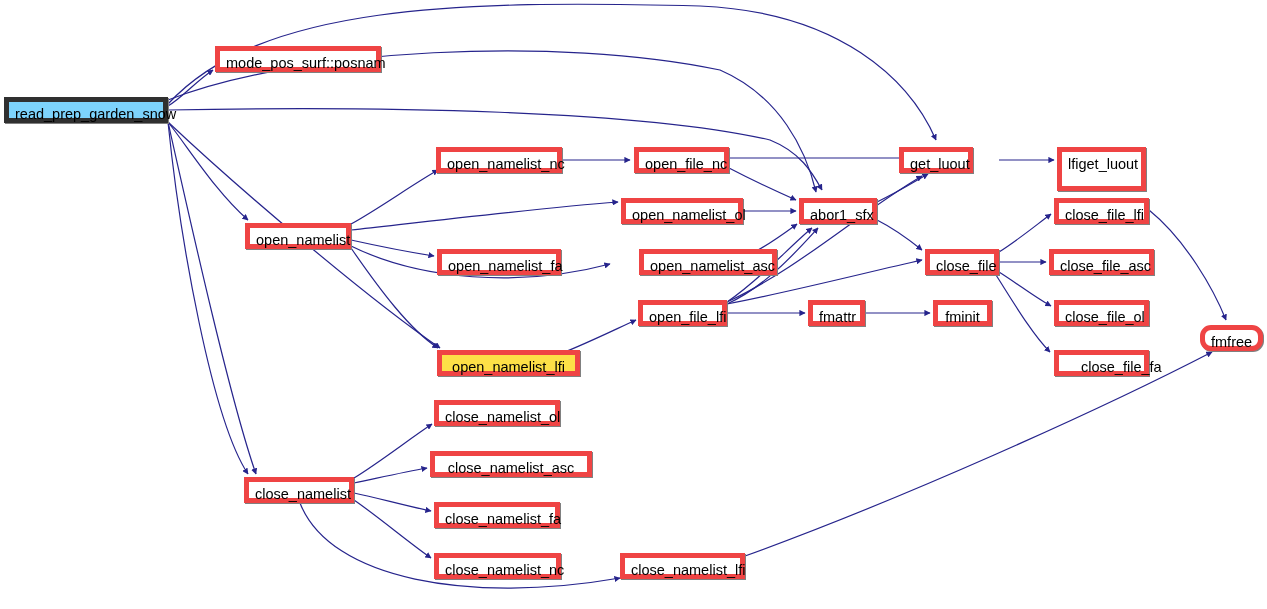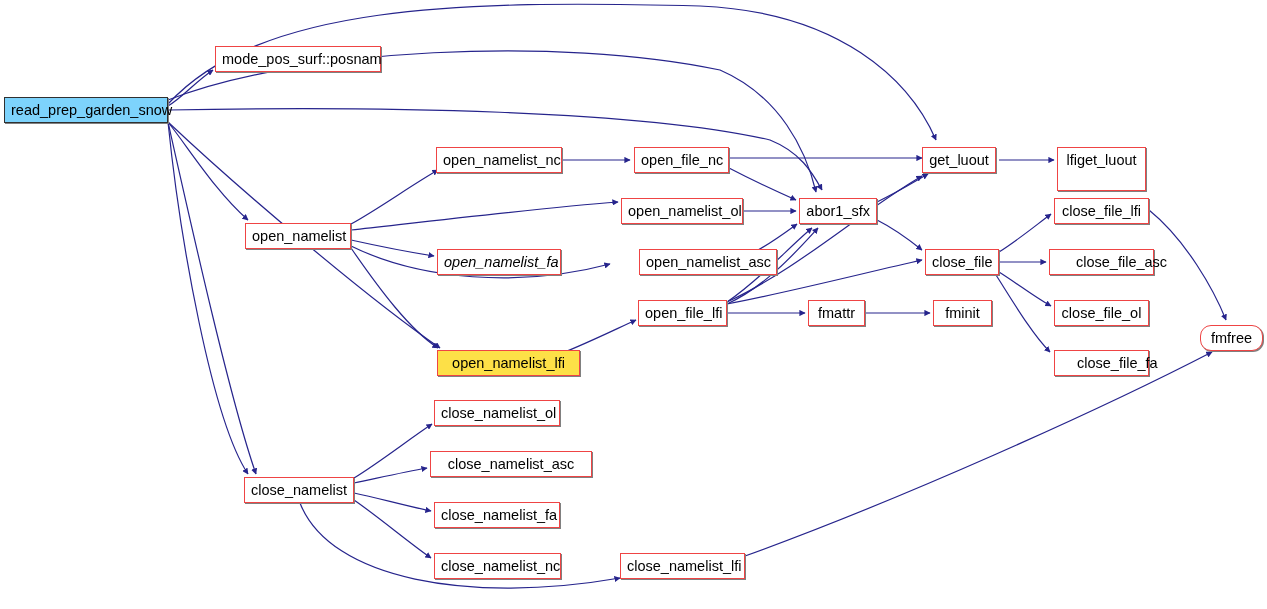--- a/index.html
+++ b/index.html
@@ -27,21 +27,21 @@
   #nodes-layer {
     position: absolute;
     left: 0;
     top: 0;
     width: 1267px;
     height: 609px;
   }
   .gnode {
     position: absolute;
     box-sizing: border-box;
-    border: 1px solid #ef4444;
+    border: 5px solid #ef4444;
     background: #ffffff;
     color: #000000;
     font-size: 14.5px;
     line-height: 24px;
     height: 26px;
     text-align: center;
     white-space: nowrap;
     box-shadow: 1px 1px 0 0 #808080;
     cursor: pointer;
   }
@@ -115,21 +115,21 @@
       </div>
       <div class="gnode" style="left: 245px; top: 223px; width: 106px; height: 26px; background: rgb(255, 255, 255); color: rgb(0, 0, 0);">
         <span class="gnode-label">open_namelist</span>
       </div>
       <div class="gnode" style="left: 244px; top: 477px; width: 110px; height: 26px; background: rgb(255, 255, 255); color: rgb(0, 0, 0);">
         <span class="gnode-label">close_namelist</span>
       </div>
       <div class="gnode" style="left: 436px; top: 147px; width: 126px; height: 26px; background: rgb(255, 255, 255); color: rgb(0, 0, 0);">
         <span class="gnode-label">open_namelist_nc</span>
       </div>
-      <div class="gnode" style="left: 437px; top: 249px; width: 124px; height: 26px; background: rgb(255, 255, 255); color: rgb(0, 0, 0); font-style: italic;">
+      <div class="gnode" style="left: 437px; top: 249px; width: 124px; height: 26px; background: rgb(255, 255, 255); color: rgb(0, 0, 0);">
         <span class="gnode-label">open_namelist_fa</span>
       </div>
       <div class="gnode" style="left: 437px; top: 350px; width: 143px; height: 26px; background: #fde047; color: rgb(0, 0, 0);">
         <span class="gnode-label">open_namelist_lfi</span>
       </div>
       <div class="gnode" style="left: 434px; top: 400px; width: 126px; height: 26px; background: rgb(255, 255, 255); color: rgb(0, 0, 0);">
         <span class="gnode-label">close_namelist_ol</span>
       </div>
       <div class="gnode" style="left: 430px; top: 451px; width: 162px; height: 26px; background: rgb(255, 255, 255); color: rgb(0, 0, 0);">
         <span class="gnode-label">close_namelist_asc</span>
@@ -154,36 +154,36 @@
       </div>
       <div class="gnode" style="left: 620px; top: 553px; width: 125px; height: 26px; background: rgb(255, 255, 255); color: rgb(0, 0, 0);">
         <span class="gnode-label">close_namelist_lfi</span>
       </div>
       <div class="gnode" style="left: 799px; top: 198px; width: 78px; height: 26px; background: rgb(255, 255, 255); color: rgb(0, 0, 0); text-align: right;">
         <span class="gnode-label">abor1_sfx</span>
       </div>
       <div class="gnode" style="left: 808px; top: 300px; width: 57px; height: 26px; background: rgb(255, 255, 255); color: rgb(0, 0, 0);">
         <span class="gnode-label">fmattr</span>
       </div>
-      <div class="gnode" style="left: 922px; top: 147px; width: 74px; height: 26px; background: rgb(255, 255, 255); color: rgb(0, 0, 0);">
+      <div class="gnode" style="left: 899px; top: 147px; width: 74px; height: 26px; background: rgb(255, 255, 255); color: rgb(0, 0, 0);">
         <span class="gnode-label">get_luout</span>
       </div>
       <div class="gnode" style="left: 925px; top: 249px; width: 74px; height: 26px; background: rgb(255, 255, 255); color: rgb(0, 0, 0);">
         <span class="gnode-label">close_file</span>
       </div>
       <div class="gnode" style="left: 933px; top: 300px; width: 59px; height: 26px; background: rgb(255, 255, 255); color: rgb(0, 0, 0);">
         <span class="gnode-label">fminit</span>
       </div>
       <div class="gnode" style="left: 1057px; top: 147px; width: 89px; height: 44px; background: rgb(255, 255, 255); color: rgb(0, 0, 0);">
         <span class="gnode-label">lfiget_luout</span>
       </div>
       <div class="gnode" style="left: 1054px; top: 198px; width: 95px; height: 26px; background: rgb(255, 255, 255); color: rgb(0, 0, 0);">
         <span class="gnode-label">close_file_lfi</span>
       </div>
-      <div class="gnode" style="left: 1049px; top: 249px; width: 105px; height: 26px; background: rgb(255, 255, 255); color: rgb(0, 0, 0); padding-left: 20px;">
+      <div class="gnode" style="left: 1049px; top: 249px; width: 105px; height: 26px; background: rgb(255, 255, 255); color: rgb(0, 0, 0);">
         <span class="gnode-label">close_file_asc</span>
       </div>
       <div class="gnode" style="left: 1054px; top: 300px; width: 95px; height: 26px; background: rgb(255, 255, 255); color: rgb(0, 0, 0);">
         <span class="gnode-label">close_file_ol</span>
       </div>
       <div class="gnode" style="left: 1054px; top: 350px; width: 95px; height: 26px; background: rgb(255, 255, 255); color: rgb(0, 0, 0); padding-left: 16px;">
         <span class="gnode-label">close_file_fa</span>
       </div>
       <div class="gnode" style="left: 1200px; top: 325px; width: 63px; height: 26px; background: rgb(255, 255, 255); color: rgb(0, 0, 0); border-radius: 11px;">
         <span class="gnode-label">fmfree</span>

